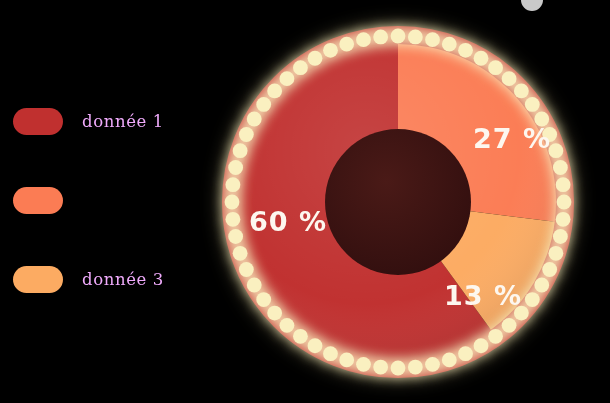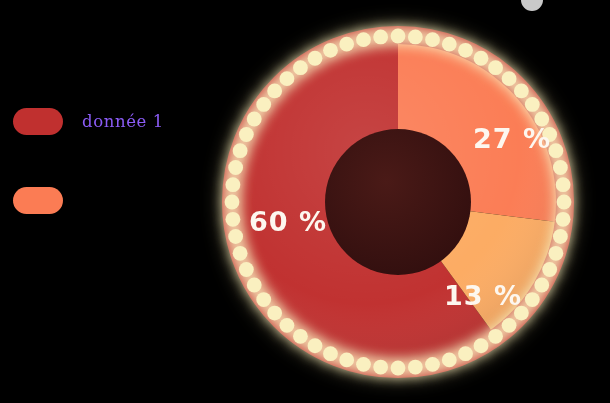--- a/index.html
+++ b/index.html
@@ -37,21 +37,21 @@
   }
   .legend-swatch {
     width: 50px;
     height: 27px;
     border-radius: 14px;
     margin-left: 13px;
     flex: 0 0 auto;
   }
   .legend-label {
     margin-left: 19px;
-    color: #8b5cf6;
+    color: #f0abfc;
     font-family: "DejaVu Serif", "Liberation Serif", serif;
     font-size: 16.5px;
     letter-spacing: 0.6px;
     white-space: nowrap;
   }
 
   
   #chart-wrap {
     position: absolute;
     left: 232px;
@@ -92,20 +92,24 @@
 
 <div id="stage">
 
   <div id="legend">
     <div class="legend-row">
       <div class="legend-swatch" style="background: rgb(192, 48, 47);"></div>
       <div class="legend-label">donnée 1</div>
     </div>
     <div class="legend-row">
       <div class="legend-swatch" style="background: rgb(251, 124, 84);"></div>
+    </div>
+    <div class="legend-row">
+      <div class="legend-swatch" style="background: rgb(252, 171, 98);"></div>
+      <div class="legend-label">donnée 3</div>
     </div>
   </div>
 
   <div id="chart-wrap">
     <svg id="chart-svg" viewBox="0 0 404 404">
       <defs>
         <filter id="ringGlow" x="-60%" y="-60%" width="220%" height="220%">
           <feGaussianBlur stdDeviation="7" result="b"></feGaussianBlur>
           <feMerge>
             <feMergeNode in="b"></feMergeNode>

